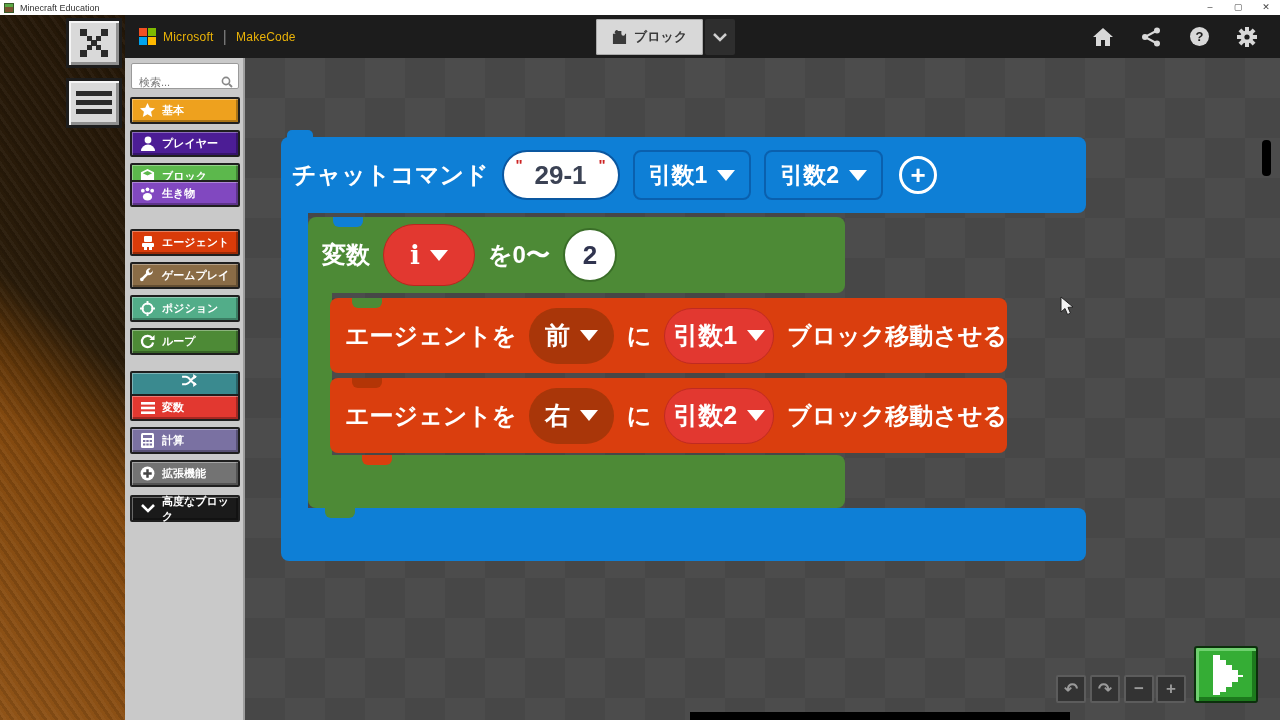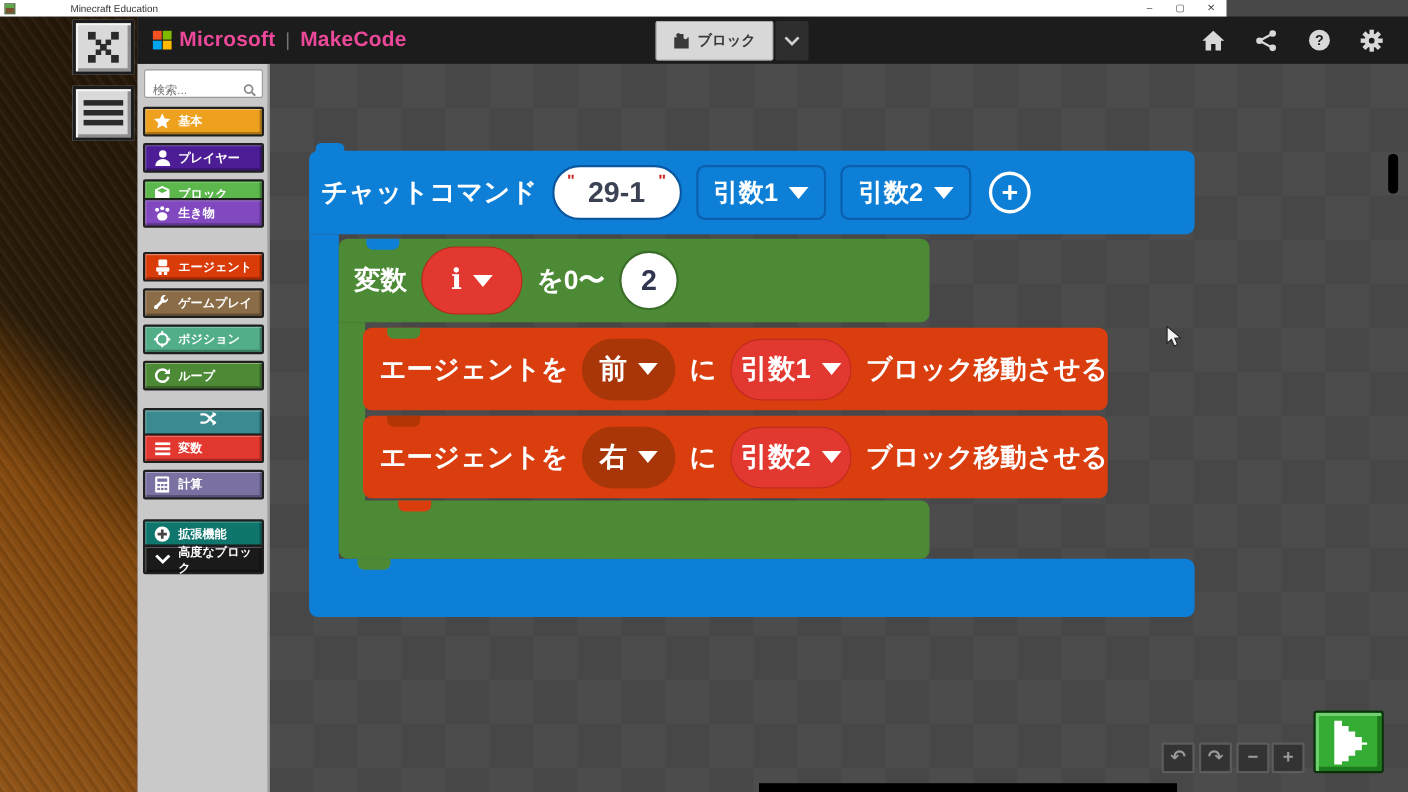--- a/index.html
+++ b/index.html
@@ -1,39 +1,39 @@
 <!DOCTYPE html>
 <html><head>
 <meta charset="utf-8">
 <style>
   * { margin:0; padding:0; box-sizing:border-box; }
   html,body { width:1280px; height:720px; overflow:hidden; }
   body { font-family:"Liberation Sans","DejaVu Sans",sans-serif; position:relative; background:#484848; }
   .abs { position:absolute; }
 
   
-  .titlebar { left:0; top:0; width:1115px; height:15px; background:#ffffff; display:flex; align-items:center; z-index:50;gap:44px; }
+  .titlebar { left:0; top:0; width:1280px; height:15px; background:#ffffff; display:flex; align-items:center; z-index:50; }
   .titlebar .appicon { width:10px; height:10px; margin-left:4px; background:linear-gradient(#5aa944 0 40%, #7a5230 40%); border:1px solid #3a5b2a; }
   .titlebar .apptitle { font-size:9px; color:#333; margin-left:6px; }
   .winctl { margin-left:auto; display:flex; height:15px; }
   .winctl span { width:28px; text-align:center; font-size:9px; color:#444; line-height:15px; }
 
   
   .mc-bg { left:0; top:15px; width:125px; height:705px;
     background:linear-gradient(38deg,#8f5317 0%,#83490f 38%,#5c3409 47%,#2a1c0a 56%,#241708 100%); z-index:1; }
   .mc-bg .tex { position:absolute; inset:0;
     background:repeating-linear-gradient(55deg, rgba(0,0,0,.10) 0 3px, rgba(255,255,255,.03) 3px 6px, transparent 6px 9px); }
   .mc-btn { position:absolute; left:66px; width:56px; height:50px; background:#d9d9d9; border:3px solid #1d1d1d;
     box-shadow:inset 2px 2px 0 #f5f5f5, inset -3px -3px 0 #8f8f8f; display:flex; align-items:center; justify-content:center; z-index:2; }
 
   
   .header { left:125px; top:15px; width:1155px; height:43px; background:#1c1c1c; display:flex; align-items:center; z-index:10; }
   .mslogo { width:17px; height:17px; margin-left:14px; display:grid; grid-template-columns:8px 8px; grid-template-rows:8px 8px; gap:1px; }
   .mslogo i { display:block; }
-  .brand-text { color:#ec4899; font-weight:bold; font-size:19px; margin-left:7px; letter-spacing:.2px; }
+  .brand-text { color:#eab308; font-weight:normal; font-size:12px; margin-left:7px; letter-spacing:.2px; }
   .brand-divider { color:#777; margin:0 9px; font-size:17px; font-weight:normal; }
   .tabs { position:absolute; left:471px; top:4px; display:flex; height:36px; }
   .tab { display:flex; align-items:center; gap:7px; padding:0 16px; font-size:13px; font-weight:bold; }
   .tab.selected { background:#d8d8d8; color:#3a3a3a; border-radius:2px; box-shadow:inset 0 0 0 1px #aaa; }
   .tab.dark { background:#2e2e2e; color:#e6e6e6; margin-left:2px; border-radius:2px; }
   .tab-caret { background:#2e2e2e; width:30px; margin-left:2px; display:flex; align-items:center; justify-content:center; border-radius:2px; }
   .hdr-icons { margin-left:auto; display:flex; align-items:center; gap:26px; padding-right:22px; }
   .hicon { width:22px; height:22px; display:flex; align-items:center; justify-content:center; }
 
   
@@ -300,21 +300,21 @@
             <rect x="5.3" y="7" width="2.4" height="2"></rect>
             <rect x="8.6" y="7" width="2.4" height="2"></rect>
             <rect x="2" y="10.5" width="2.4" height="2"></rect>
             <rect x="5.3" y="10.5" width="2.4" height="2"></rect>
             <rect x="8.6" y="10.5" width="2.4" height="2"></rect>
           </g>
         </svg>
       </span>
     <span>計算</span>
   </div>
-  <div class="cat" style="top: 414px; background-color: #0f766e;">
+  <div class="cat" style="top: 402px; background-color: #737373;">
     <span class="ci">
         <svg width="15" height="15" viewBox="0 0 16 16">
           <circle cx="8" cy="8" r="7.4" fill="#fff"></circle>
           <path stroke="#454545" stroke-width="2.6" d="M8 3.5v9M3.5 8h9"></path>
         </svg>
       </span>
     <span>拡張機能</span>
   </div>
   <div class="cat" style="top:437px; background:#1a1a1a;">
     <span class="ci">

